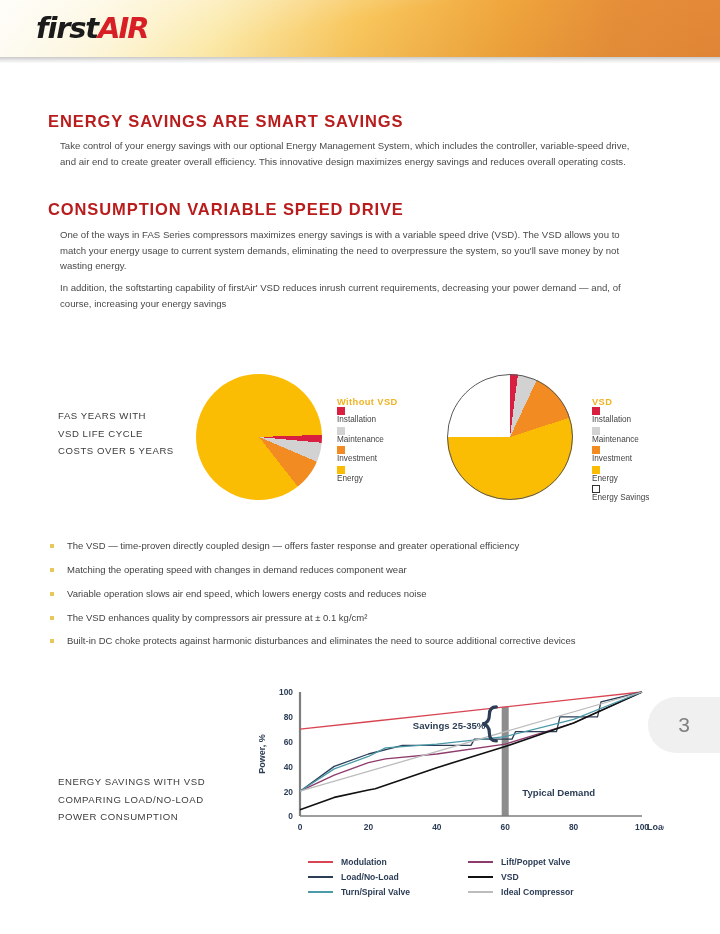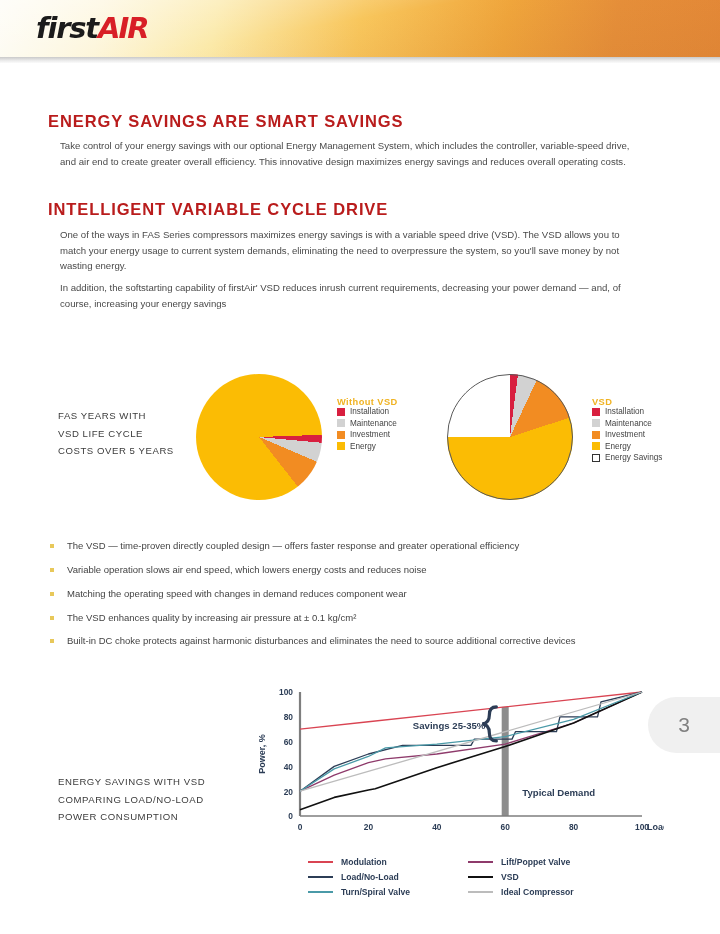--- a/index.html
+++ b/index.html
@@ -65,21 +65,21 @@
     border-radius:50%;border:1px solid #5a5a5a;box-sizing:border-box;
     pointer-events:none;
   }
   .legend{position:absolute;}
   #leg1{left:337px;top:397px;}
   #leg2{left:592px;top:397px;}
   .legend-title{
     font-size:9.3px;font-weight:700;letter-spacing:.4px;
     color:#f0b323;
   }
-  .legend-row{display:flex;align-items:center;margin-bottom:2.5px;}
+  .legend-row{display:flex;align-items:flex-start;margin-bottom:2.5px;flex-direction:column;}
   .legend-sw{
     width:8px;height:8px;margin-right:5px;flex:none;
     display:inline-block;
   }
   .legend-lbl{font-size:8.2px;color:#444;white-space:nowrap;}
   
   .bullets{position:absolute;left:50px;top:540px;width:620px;}
   .bullet-row{display:flex;align-items:flex-start;margin-bottom:11.5px;}
   .bullet-dot{
     width:4px;height:4px;background:#e8c85a;flex:none;
@@ -114,21 +114,21 @@
 <div class="header">
   <div class="logo">
     <span class="l-first">first</span><span class="l-air">AIR</span>
   </div>
 </div>
 <div class="header-rule"></div>
 
 <div class="sec-title" id="t1">ENERGY SAVINGS ARE SMART SAVINGS</div>
 <div class="body-text" id="p1">Take control of your energy savings with our optional Energy Management System, which includes the controller, variable-speed drive, and air end to create greater overall efficiency. This innovative design maximizes energy savings and reduces overall operating costs.</div>
 
-<div class="sec-title" id="t2">INTELLIGENT VARIABLE CYCLE DRIVE</div>
+<div class="sec-title" id="t2">CONSUMPTION VARIABLE SPEED DRIVE</div>
 <div class="body-text" id="p2">One of the ways in FAS Series compressors maximizes energy savings is with a variable speed drive (VSD). The VSD allows you to match your energy usage to current system demands, eliminating the need to overpressure the system, so you'll save money by not wasting energy.</div>
 <div class="body-text" id="p3">In addition, the softstarting capability of firstAir' VSD reduces inrush current requirements, decreasing your power demand — and, of course, increasing your energy savings</div>
 
 <div class="pie-caption" id="pie-caption">
     <div>FAS YEARS WITH</div>
     <div>VSD LIFE CYCLE</div>
     <div>COSTS OVER 5 YEARS</div>
   </div>
 
 <div class="pie-wrap" id="pie1">
@@ -188,29 +188,29 @@
     </div>
 </div>
 
 <div class="bullets" id="bullet-list">
     <div class="bullet-row">
       <span class="bullet-dot"></span>
       <span class="bullet-txt">The VSD — time-proven directly coupled design — offers faster response and greater operational efficiency</span>
     </div>
     <div class="bullet-row">
       <span class="bullet-dot"></span>
+      <span class="bullet-txt">Matching the operating speed with changes in demand reduces component wear</span>
+    </div>
+    <div class="bullet-row">
+      <span class="bullet-dot"></span>
       <span class="bullet-txt">Variable operation slows air end speed, which lowers energy costs and reduces noise</span>
     </div>
     <div class="bullet-row">
       <span class="bullet-dot"></span>
-      <span class="bullet-txt">Matching the operating speed with changes in demand reduces component wear</span>
-    </div>
-    <div class="bullet-row">
-      <span class="bullet-dot"></span>
-      <span class="bullet-txt">The VSD enhances quality by increasing air pressure at ± 0.1 kg/cm²</span>
+      <span class="bullet-txt">The VSD enhances quality by compressors air pressure at ± 0.1 kg/cm²</span>
     </div>
     <div class="bullet-row">
       <span class="bullet-dot"></span>
       <span class="bullet-txt">Built-in DC choke protects against harmonic disturbances and eliminates the need to source additional corrective devices</span>
     </div>
   </div>
 
 <div class="chart-caption" id="line-caption">
     <div>ENERGY SAVINGS WITH VSD</div>
     <div>COMPARING LOAD/NO-LOAD</div>

